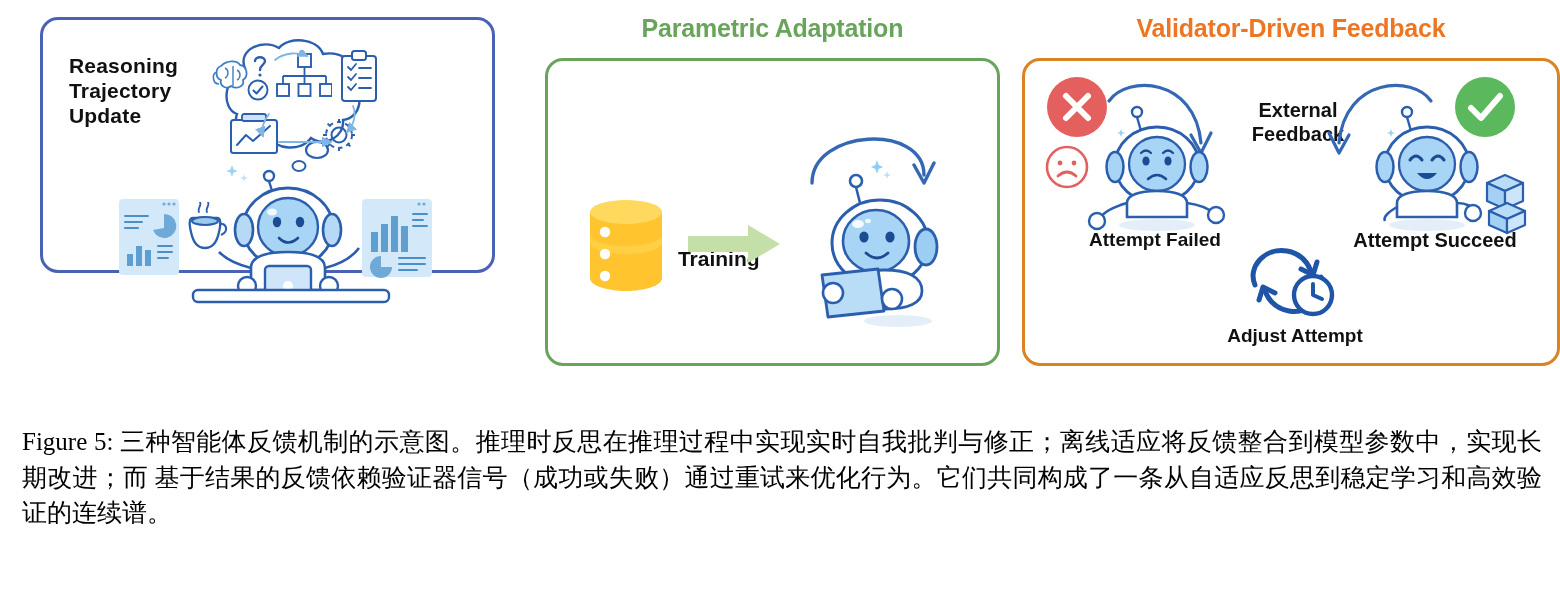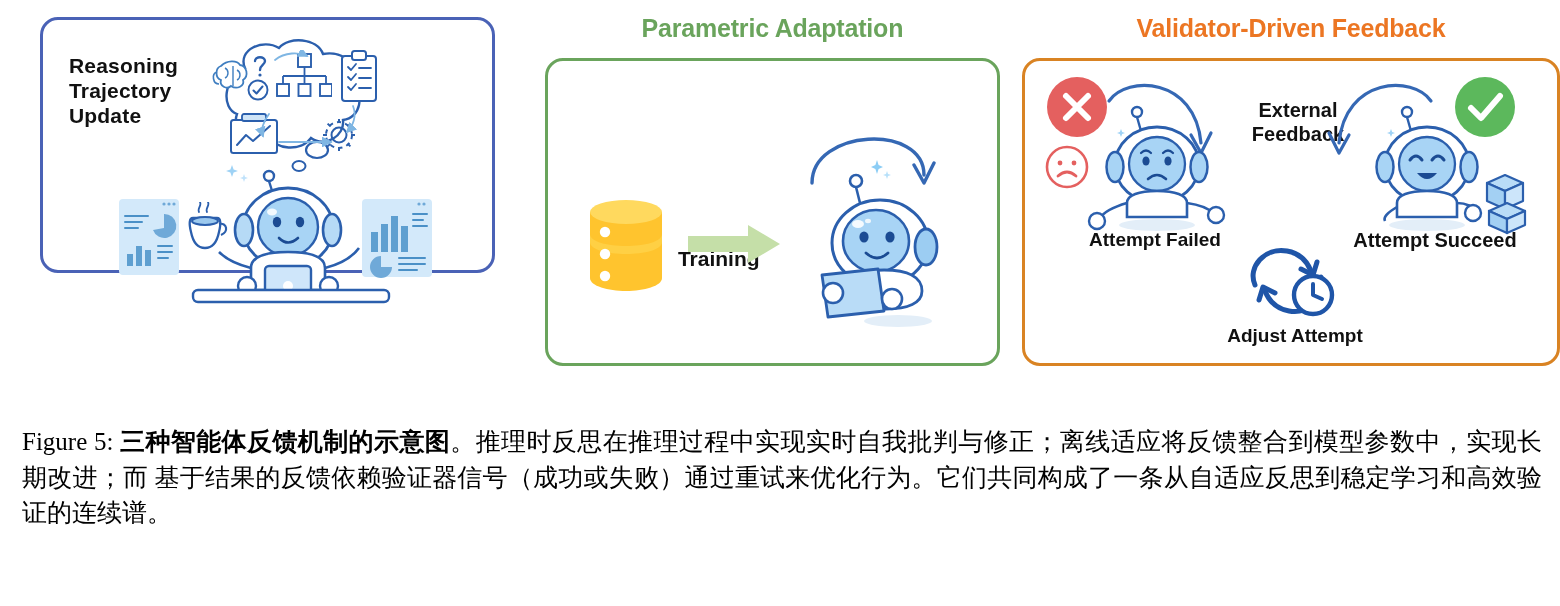--- a/index.html
+++ b/index.html
@@ -127,21 +127,21 @@
     position: absolute;
     left: 22px;
     top: 424px;
     width: 1520px;
     font-family: "Liberation Serif", "DejaVu Serif", serif;
     font-size: 25px;
     line-height: 1.42;
     color: #000000;
     text-align: justify;
   }
-  .caption b { font-weight: bold; }
+  .caption b { font-weight: normal; }
   .cap-fig { font-weight: normal; }
 </style>
 </head>
 <body>
 
 <div class="figure-root">
 
   <div class="panels">
 
     <div class="panel panel-1">

